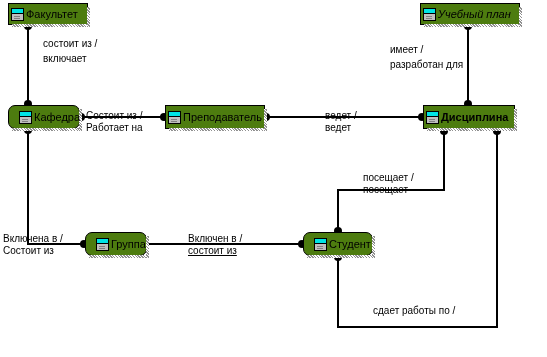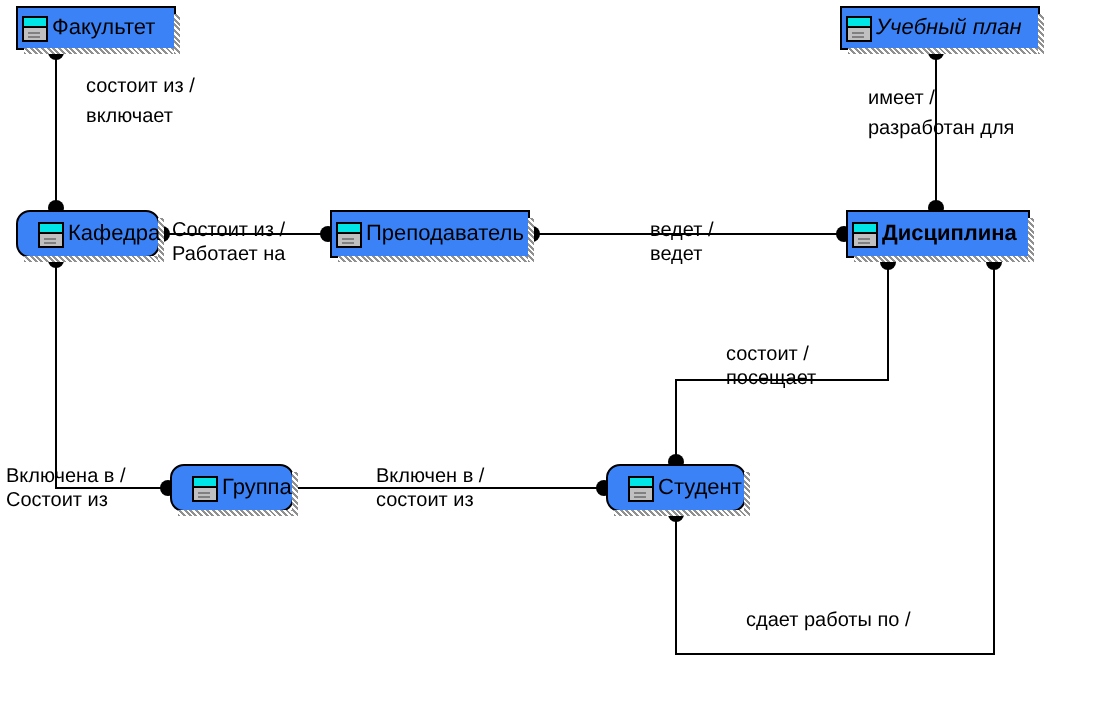--- a/index.html
+++ b/index.html
@@ -22,21 +22,21 @@
     left: 0;
     top: 0;
     width: 547px;
     height: 357px;
   }
   
   .node {
     position: absolute;
     box-sizing: border-box;
     border: 1px solid #000000;
-    background: #3b82f6;
+    background: #4d7c0f;
     display: flex;
     align-items: center;
     padding: 0 3px 0 2px;
     z-index: 5;
   }
   .node.rounded {
     border-radius: 7px;
     padding-left: 10px;
   }
   .node .shadow {
@@ -209,42 +209,42 @@
   <div class="elabel stacked" style="left:43px; top:38px;">
     <span class="l1">состоит из /</span>
     <span class="l2">включает</span>
   </div>
 
   <div class="elabel" style="left:86px; top:110px;">
     <span class="l1">Состоит из /</span>
     <span class="l2">Работает на</span>
   </div>
 
-  <div class="elabel stacked" style="left:390px; top:44px;margin-left:44px;">
+  <div class="elabel stacked" style="left:390px; top:44px;">
     <span class="l1">имеет /</span>
     <span class="l2">разработан для</span>
   </div>
 
   <div class="elabel" style="left:325px; top:110px;">
     <span class="l1">ведет /</span>
     <span class="l2">ведет</span>
   </div>
 
   <div class="elabel" style="left:3px; top:233px;">
     <span class="l1">Включена в /</span>
     <span class="l2">Состоит из</span>
   </div>
 
-  <div class="elabel" style="left:188px; top:233px;">
+  <div class="elabel" style="left:188px; top:233px;text-decoration:underline;">
     <span class="l1">Включен в /</span>
     <span class="l2">состоит из</span>
   </div>
 
   <div class="elabel" style="left:363px; top:172px;">
-    <span class="l1">состоит /</span>
+    <span class="l1">посещает /</span>
     <span class="l2">посещает</span>
   </div>
 
   <div class="elabel" style="left:373px; top:305px;">
     <span class="l1">сдает работы по /</span>
   </div>
 
 </div>
 
 </body></html>

